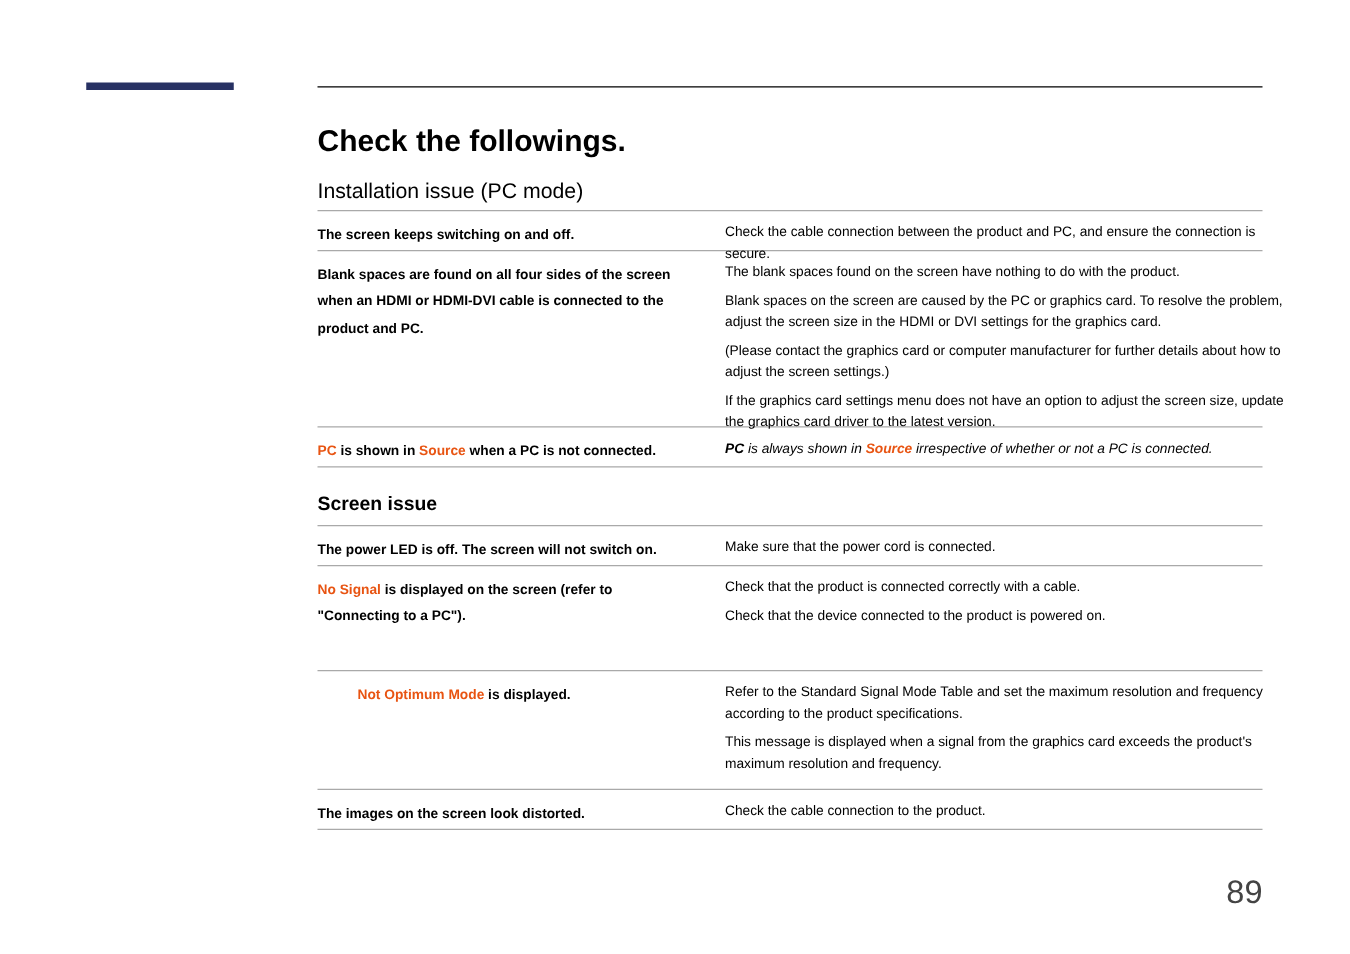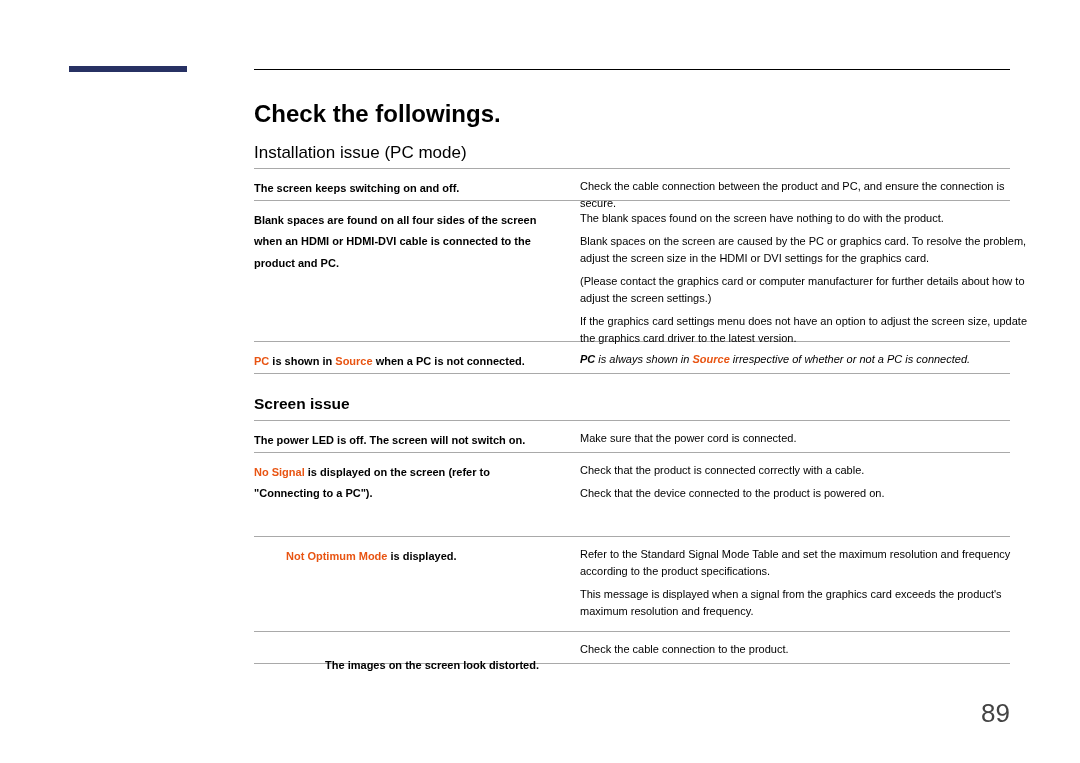--- a/index.html
+++ b/index.html
@@ -128,19 +128,19 @@
     <div class="cell-l" style="top: 462px;"><span class="accent">No Signal</span><span> is displayed on the screen (refer to "Connecting to a PC").</span></div>
     <div class="cell-r" style="top: 462px;">
       <p><span>Check that the product is connected correctly with a cable.</span></p>
       <p><span>Check that the device connected to the product is powered on.</span></p>
     </div>
     <div class="cell-l" style="top: 546px; margin-left: 32px;"><span class="accent">Not Optimum Mode</span><span> is displayed.</span></div>
     <div class="cell-r" style="top: 546px;">
       <p><span>Refer to the Standard Signal Mode Table and set the maximum resolution and frequency according to the product specifications.</span></p>
       <p><span>This message is displayed when a signal from the graphics card exceeds the product's maximum resolution and frequency.</span></p>
     </div>
-    <div class="cell-l" style="top: 655px; text-align: right;"><span>The images on the screen look distorted.</span></div>
+    <div class="cell-l" style="top: 641px;"><span>The images on the screen look distorted.</span></div>
     <div class="cell-r" style="top: 641px;">
       <p><span>Check the cable connection to the product.</span></p>
     </div>
   </div>
 
 <div class="pagenum">89</div>
 
 </body></html>

